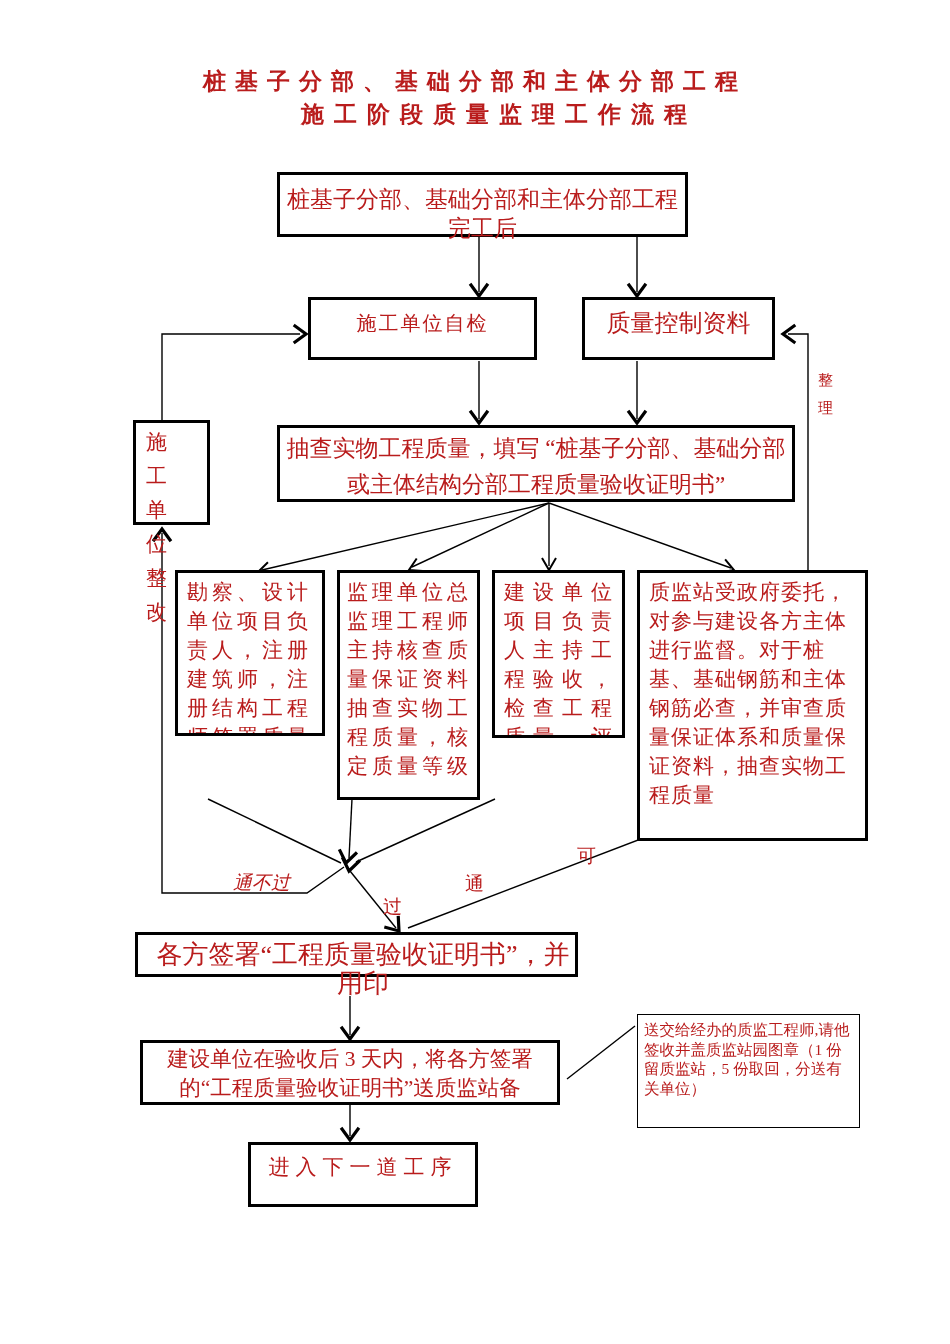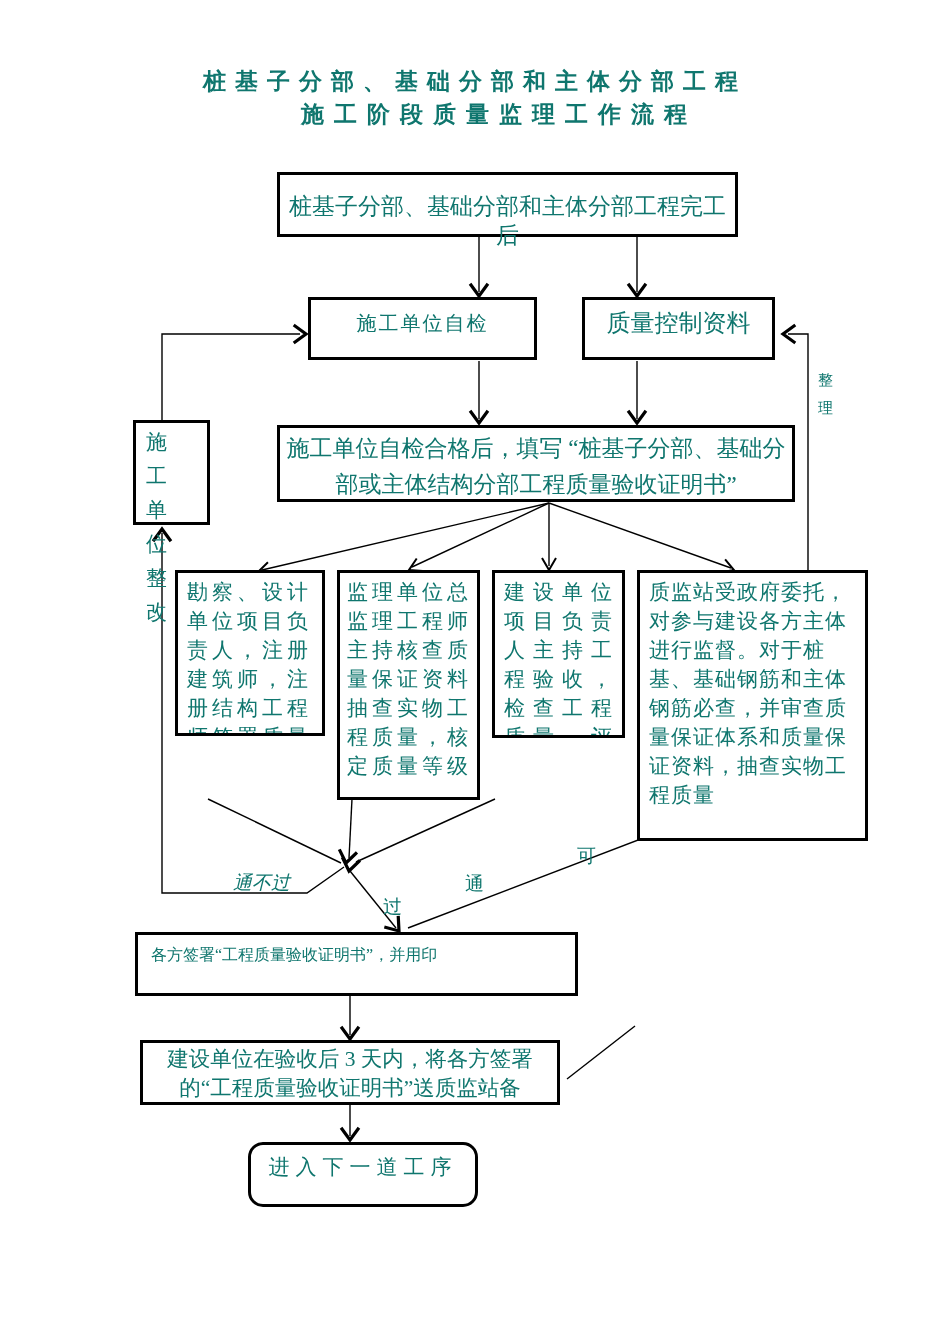--- a/index.html
+++ b/index.html
@@ -1,17 +1,17 @@
 <!DOCTYPE html>
 <html><head>
 <meta charset="utf-8">
 <style>
   html,body{margin:0;padding:0;background:#fff;}
   #page{position:relative;width:950px;height:1344px;background:#fff;overflow:hidden;
-        font-family:"Liberation Serif","DejaVu Serif",serif;color:#0f766e;}
+        font-family:"Liberation Serif","DejaVu Serif",serif;color:#b91c1c;}
   #wires{position:absolute;left:0;top:0;z-index:1;}
   .box{position:absolute;z-index:2;background:#fff;border:3px solid #000;box-sizing:border-box;
        font-size:21px;line-height:29px;}
   .title{position:absolute;left:0;width:100%;text-align:center;font-weight:bold;font-size:23px;z-index:2;}
   .ctr{text-align:center;}
   .lbl{position:absolute;z-index:3;font-size:19px;line-height:21px;}
 </style>
 </head>
 <body>
 
@@ -59,44 +59,45 @@
       <path d="M-12,-7 L0,0 L-12,7" transform="translate(258,572) rotate(166)"></path>
       <path d="M-12,-7 L0,0 L-12,7" transform="translate(409,570) rotate(154)"></path>
       <path d="M-12,-7 L0,0 L-12,7" transform="translate(549,570) rotate(90)"></path>
       <path d="M-12,-7 L0,0 L-12,7" transform="translate(734,570) rotate(20)"></path>
     </g>
   </svg>
 
   <div class="title" style="top:66px;letter-spacing:9px;">桩基子分部、基础分部和主体分部工程</div>
   <div class="title" style="top:99px;letter-spacing:10px;margin-left:24px;">施工阶段质量监理工作流程</div>
 
-  <div class="box ctr" style="left:277px;top:172px;width:461px;height:65px;font-size:23px;line-height:29px;padding-top:17px;">桩基子分部、基础分部和主体分部工程完工后</div>
+  <div class="box ctr" style="left:277px;top:172px;width:411px;height:65px;font-size:23px;line-height:29px;padding-top:10px;">桩基子分部、基础分部和主体分部工程完工后</div>
 
   <div class="box ctr" style="left:308px;top:297px;width:229px;height:63px;font-size:20px;padding-top:9px;letter-spacing:2px;">施工单位自检</div>
 
   <div class="box ctr" style="left:582px;top:297px;width:193px;height:63px;font-size:24px;padding-top:9px;">质量控制资料</div>
 
   <div class="box" style="left:133px;top:420px;width:77px;height:105px;font-size:21px;line-height:34px;letter-spacing:11px;padding:2px 0 0 10px;">施工单位整改</div>
 
-  <div class="box ctr" style="left:277px;top:425px;width:518px;height:77px;font-size:23px;line-height:36px;padding-top:3px;">施工单位自检合格后，填写 “桩基子分部、基础分部或主体结构分部工程质量验收证明书”</div>
+  <div class="box ctr" style="left:277px;top:425px;width:518px;height:77px;font-size:23px;line-height:36px;padding-top:3px;">抽查实物工程质量，填写 “桩基子分部、基础分部或主体结构分部工程质量验收证明书”</div>
 
   <div class="box" style="left:175px;top:570px;width:150px;height:166px;letter-spacing:4px;padding:5px 0 0 9px;overflow:hidden;">勘察、设计单位项目负责人，注册建筑师，注册结构工程师签署质量检查验收意见</div>
 
   <div class="box" style="left:337px;top:570px;width:143px;height:230px;letter-spacing:4px;padding:5px 0 0 7px;overflow:hidden;">监理单位总监理工程师主持核查质量保证资料抽查实物工程质量，核定质量等级</div>
 
   <div class="box" style="left:492px;top:570px;width:133px;height:168px;letter-spacing:8px;padding:5px 0 0 9px;overflow:hidden;">建设单位项目负责人主持工程验收，检查工程质量，评定工程质量等级</div>
 
   <div class="box" style="left:637px;top:570px;width:231px;height:271px;letter-spacing:1px;padding:5px 0 0 9px;overflow:hidden;">质监站受政府委托，对参与建设各方主体进行监督。对于桩基、基础钢筋和主体钢筋必查，并审查质量保证体系和质量保证资料，抽查实物工程质量</div>
 
-  <div class="box" style="left:135px;top:932px;width:443px;height:64px;font-size:16px;padding:5px 0 0 13px;">各方签署“工程质量验收证明书”，并用印</div>
+  <div class="box" style="left:135px;top:932px;width:443px;height:45px;font-size:26px;padding:5px 0 0 13px;text-align:center;">各方签署“工程质量验收证明书”，并用印</div>
 
   <div class="box ctr" style="left:140px;top:1040px;width:420px;height:65px;font-size:21.5px;line-height:29px;padding-top:2px;">建设单位在验收后 3 天内，将各方签署的“工程质量验收证明书”送质监站备</div>
 
+  <div class="box" style="left:637px;top:1014px;width:223px;height:114px;border-width:1.5px;font-size:15.5px;line-height:19.5px;padding:5px 4px 0 6px;">送交给经办的质监工程师,请他签收并盖质监站园图章（1 份留质监站，5 份取回，分送有关单位）</div>
 
-  <div class="box ctr" style="left:248px;top:1142px;width:230px;height:65px;letter-spacing:6px;padding-top:8px;border-radius:15px;">进入下一道工序</div>
+  <div class="box ctr" style="left:248px;top:1142px;width:230px;height:65px;letter-spacing:6px;padding-top:8px;">进入下一道工序</div>
 
   <div class="lbl" style="left:818px;top:366px;width:20px;font-size:15px;line-height:28px;">整理</div>
   <div class="lbl" style="left:233px;top:872px;font-style:italic;">通不过</div>
   <div class="lbl" style="left:383px;top:896px;">过</div>
   <div class="lbl" style="left:465px;top:873px;">通</div>
   <div class="lbl" style="left:577px;top:845px;">可</div>
 
 </div>
 
 </body></html>

